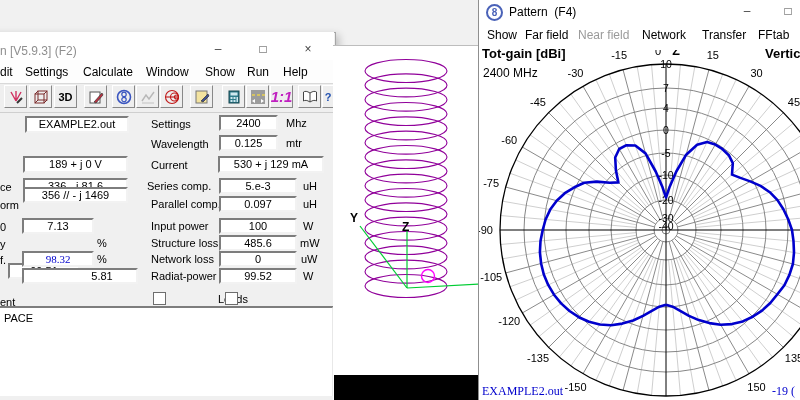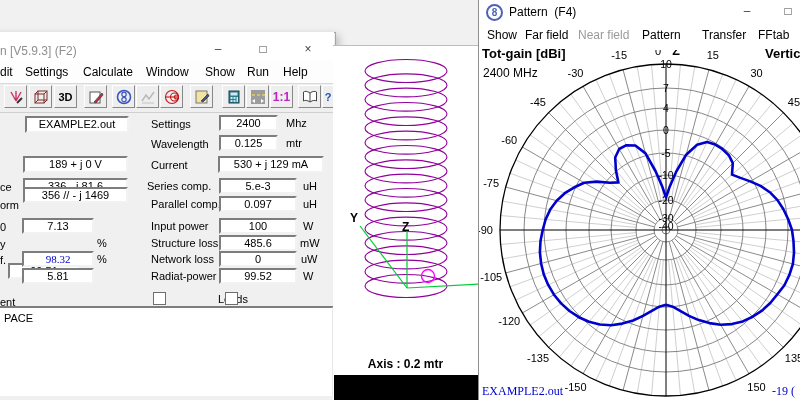--- a/index.html
+++ b/index.html
@@ -147,21 +147,21 @@
 <div class="tbtn" style="left:246px;top:85px;">
   <span>
       <svg width="16" height="16">
         <rect x="1" y="1" width="14" height="14" fill="#9c9c9c"></rect>
         <path d="M2 6 h3 M7 6 h3 M12 6 h3" stroke="#e8d050" stroke-width="1.6"></path>
         <path d="M5 10 l-3 2 3 2 z M11 10 l3 2 -3 2 z" fill="#fff"></path>
       </svg>
     </span>
   </div>
 <div class="tbtn" style="left:270px;top:85px;">
-  <span style="font-weight:bold;font-size:12px;color:#c020c0;">1:1</span>
+  <span style="font-weight:bold;font-size:15px;color:#c020c0;font-style:italic;">1:1</span>
   </div>
 <div class="tbtn" style="left:298px;top:85px;">
   <span>
       <svg width="16" height="16" fill="#fff" stroke="#444" stroke-width="1">
         <path d="M8 4 C5 2,3 2,1.5 3 L1.5 12 C3 11,5 11,8 13 C11 11,13 11,14.5 12 L14.5 3 C13 2,11 2,8 4 Z"></path>
         <path d="M8 4 L8 13"></path>
       </svg>
     </span>
   </div>
 <div class="tbtn" style="left:322px;top:85px;width:12px;">
@@ -205,21 +205,21 @@
 <div class="fld" style="left:219px;top:235px;width:74px;height:12px;">485.6</div>
 <span class="lbl" style="left:300px;top:237px;">mW</span>
 
 <span class="lbl" style="left:0;top:254px;">f.</span>
 <div class="fld blue" style="left:22px;top:251px;width:68px;height:12px;">98.32</div>
 <span class="lbl" style="left:97px;top:253px;">%</span>
 <span class="lbl" style="left:151px;top:253px;">Network loss</span>
 <div class="fld" style="left:219px;top:251px;width:74px;height:12px;">0</div>
 <span class="lbl" style="left:301px;top:253px;">uW</span>
 
-<div class="fld" style="left:22px;top:268px;width:68px;height:12px;">5.81</div>
+<div class="fld" style="left:22px;top:268px;width:68px;height:12px;padding-left:44px;">5.81</div>
 <span class="lbl" style="left:151px;top:270px;">Radiat-power</span>
 <div class="fld" style="left:219px;top:268px;width:74px;height:12px;">99.52</div>
 <span class="lbl" style="left:303px;top:270px;">W</span>
 
 <span class="lbl" style="left:0;top:296px;">ent</span>
 <div class="cbx" style="left:153px;top:292px;"></div>
 <span class="lbl" style="left:170px;top:293px;padding-left:48px;">Loads</span>
 <div class="cbx" style="left:225px;top:292px;"></div>
 <span class="lbl" style="left:241px;top:293px;margin-top:20px;">Polar</span>
 <div class="abs" id="comment-box">
@@ -248,35 +248,34 @@
       </g>
       <g stroke="#00cc33" stroke-width="1.2">
         <line x1="74" y1="242" x2="74" y2="185"></line>
         <line x1="27" y1="180" x2="74" y2="242"></line>
         <line x1="74" y1="242" x2="146" y2="238"></line>
       </g>
       <circle cx="95" cy="230" r="6.5" fill="none" stroke="#ff00ff" stroke-width="1.4"></circle>
     </svg>
   <span class="axlab" style="left:17px;top:165px;">Y</span>
   <span class="axlab" style="left:69px;top:174px;">Z</span>
-  <div class="abs" id="geo-axislabel">Axis : 0.2 mtr</div>
   <div class="abs" id="geo-blackbar"></div>
 </div>
 
 <div class="abs" id="pattern-win">
   <div class="abs" style="left:0;top:0;width:322px;height:24px;background:#fff;"></div>
   <div class="abs" id="pat-icon">8</div>
   <span class="abs" id="pat-title">Pattern  (F4)</span>
   <div class="wbtn" style="left:255px;top:2px;width:26px;">–</div>
   <div class="wbtn" style="left:296px;top:2px;width:26px;">□</div>
 
   <span class="menu-item pat-menu" style="left:8px;">Show</span>
   <span class="menu-item pat-menu" style="left:46px;">Far field</span>
   <span class="menu-item pat-menu" style="left:99px;color:#9a9a9a;">Near field</span>
-  <span class="menu-item pat-menu" style="left:163px;">Pattern</span>
+  <span class="menu-item pat-menu" style="left:163px;">Network</span>
   <span class="menu-item pat-menu" style="left:223px;">Transfer</span>
   <span class="menu-item pat-menu" style="left:279px;">FFtab</span>
 
   <span class="abs" id="plot-title">Tot-gain [dBi]</span>
   <span class="abs" id="plane-frag">Vertic</span>
   <span class="abs" id="pat-freq">2400 MHz</span>
 
   <svg id="polar-svg" width="322" height="350" style="position:absolute;left:0;top:50px;">
       <g>
         <line x1="189.61467228242975" y1="150.11415905724763" x2="201.46785329611126" y2="14.63168011677024" stroke="#cfcfcf" stroke-width="1"></line>

